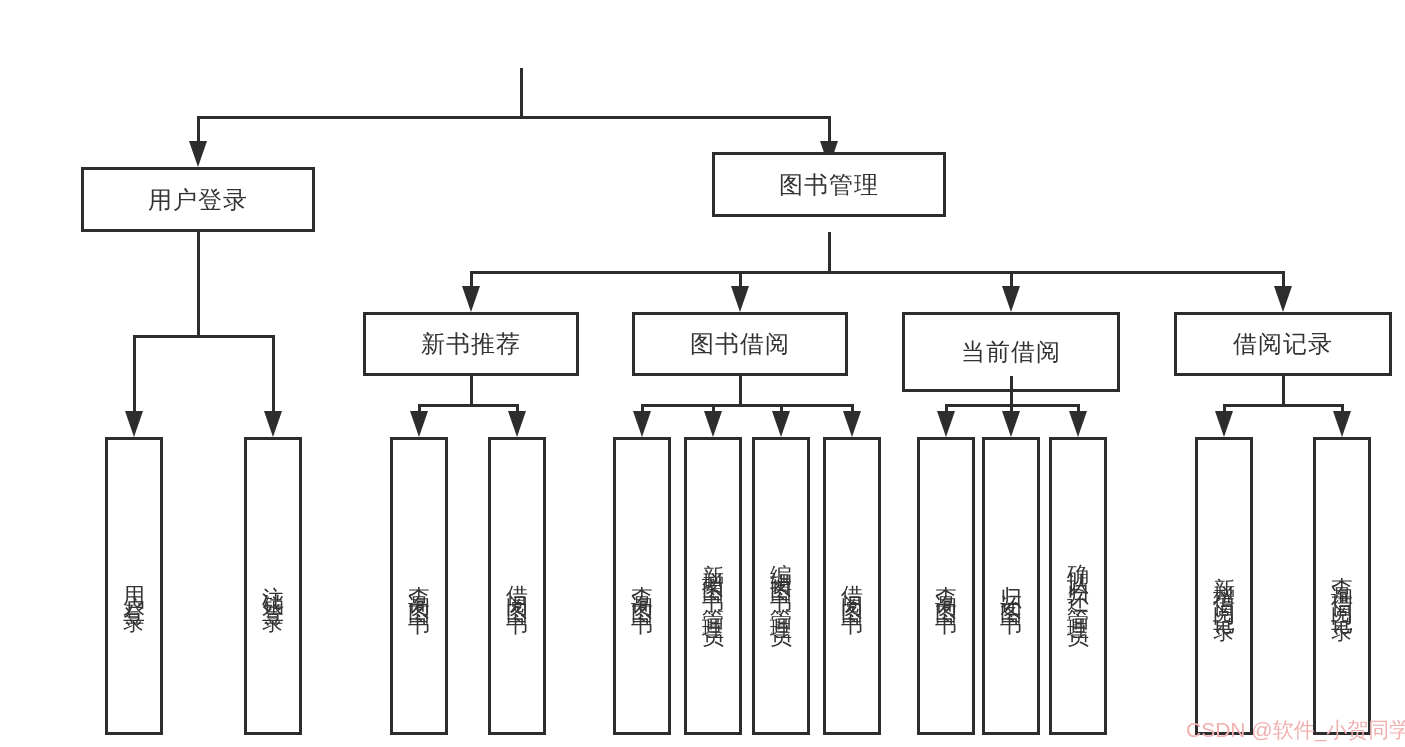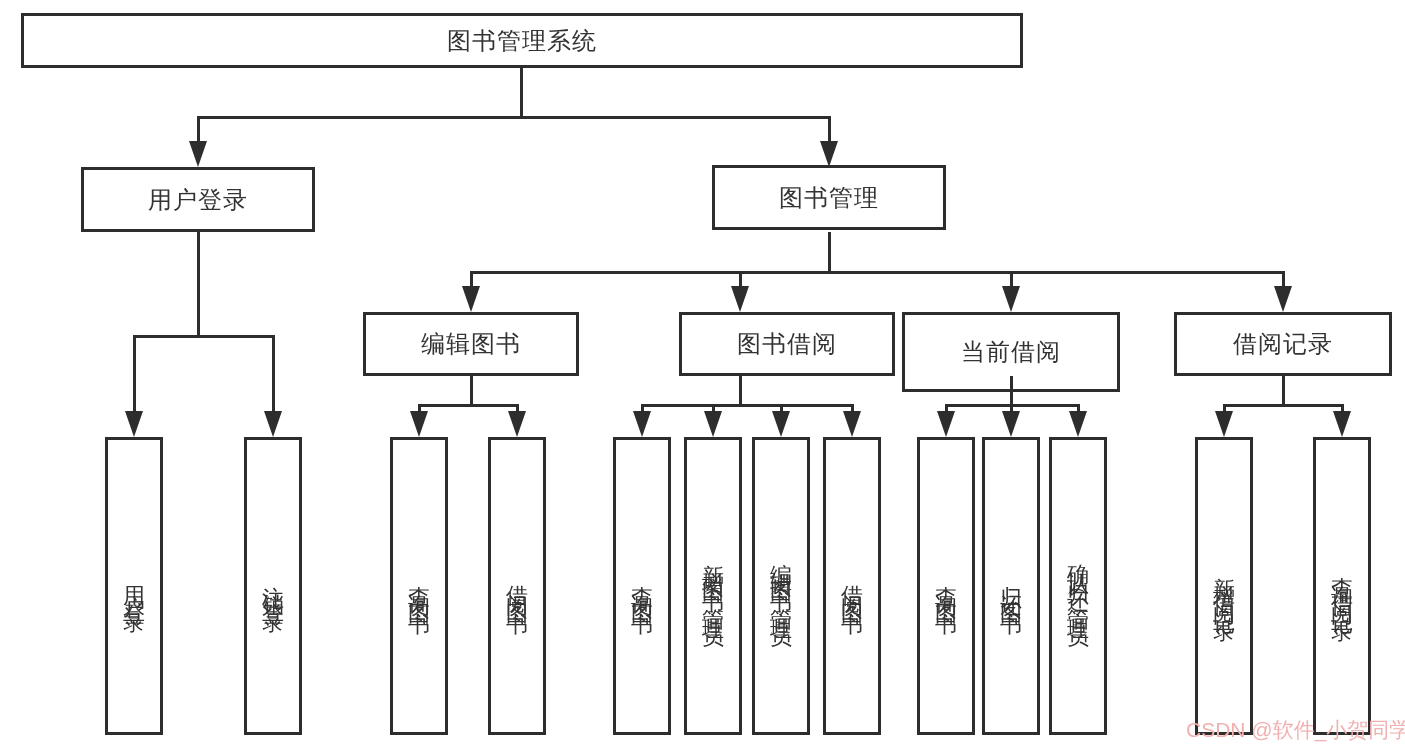--- a/index.html
+++ b/index.html
@@ -47,36 +47,33 @@
     color: #f2b1b1;
     white-space: nowrap;
     z-index: 6;
   }
 </style>
 </head>
 <body>
 
 <div id="stage">
 
-  <div class="box" style="left:21px; top:13px; width:1002px; height:55px;">
-    <span class="hlabel">图书管理系统</span>
-  </div>
 
   <div class="vline" style="left:520px; top:68px; height:50px;"></div>
   <div class="hline" style="left:197px; top:116px; width:634px;"></div>
 
   <div class="vline" style="left:197px; top:116px; height:30px;"></div>
   <div class="ahead" style="left:189px; top:141px;"></div>
   <div class="vline" style="left:828px; top:116px; height:30px;"></div>
   <div class="ahead" style="left:820px; top:141px;"></div>
 
   <div class="box" style="left:81px; top:167px; width:234px; height:65px;">
     <span class="hlabel">用户登录</span>
   </div>
-  <div class="box" style="left:712px; top:165px; width:234px; height:65px;">
+  <div class="box" style="left:712px; top:152px; width:234px; height:65px;">
     <span class="hlabel">图书管理</span>
   </div>
 
   <div class="vline" style="left:197px; top:232px; height:105px;"></div>
   <div class="hline" style="left:133px; top:335px; width:142px;"></div>
   <div class="vline" style="left:133px; top:335px; height:80px;"></div>
   <div class="ahead" style="left:125px; top:411px;"></div>
   <div class="vline" style="left:272px; top:335px; height:80px;"></div>
   <div class="ahead" style="left:264px; top:411px;"></div>
 
@@ -85,23 +82,23 @@
   <div class="vline" style="left:470px; top:271px; height:20px;"></div>
   <div class="ahead" style="left:462px; top:286px;"></div>
   <div class="vline" style="left:739px; top:271px; height:20px;"></div>
   <div class="ahead" style="left:731px; top:286px;"></div>
   <div class="vline" style="left:1010px; top:271px; height:20px;"></div>
   <div class="ahead" style="left:1002px; top:286px;"></div>
   <div class="vline" style="left:1282px; top:271px; height:20px;"></div>
   <div class="ahead" style="left:1274px; top:286px;"></div>
 
   <div class="box" style="left:363px; top:312px; width:216px; height:64px;">
-    <span class="hlabel">编辑图书</span>
+    <span class="hlabel">新书推荐</span>
   </div>
-  <div class="box" style="left:632px; top:312px; width:216px; height:64px;margin-left:47px;">
+  <div class="box" style="left:632px; top:312px; width:216px; height:64px;">
     <span class="hlabel">图书借阅</span>
   </div>
   <div class="box" style="left:902px; top:312px; width:218px; height:80px;">
     <span class="hlabel">当前借阅</span>
   </div>
   <div class="box" style="left:1174px; top:312px; width:218px; height:64px;">
     <span class="hlabel">借阅记录</span>
   </div>
 
   <div class="vline" style="left:470px; top:376px; height:30px;"></div>

